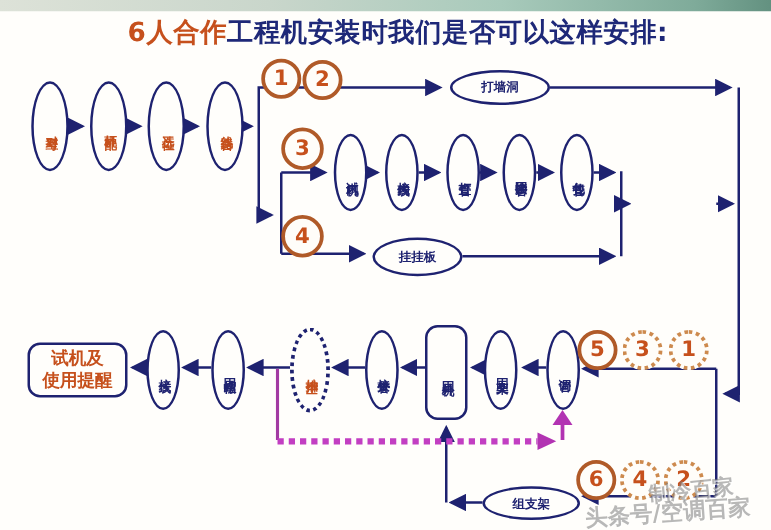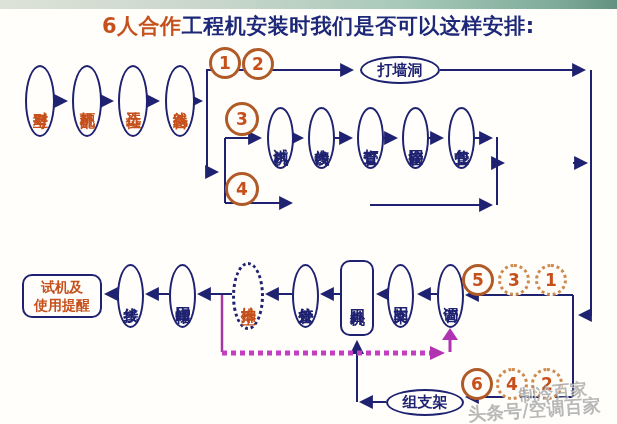--- a/index.html
+++ b/index.html
@@ -6,21 +6,21 @@
   .stage{position:relative;width:617px;height:424px;background:#fffefb;overflow:hidden;
          font-family:"DejaVu Sans","Liberation Sans",sans-serif;}
   .topbar{position:absolute;left:0;top:0;width:617px;height:9px;
           background:linear-gradient(90deg,#dde2d8 0%,#c9d6cb 35%,#a8cabb 65%,#7fab9a 90%,#639180 100%);}
   .title{position:absolute;left:54px;top:12px;font-size:21px;font-weight:bold;white-space:nowrap;letter-spacing:.5px;}
   .t-orange{color:#c6501c;margin-left:48px;}
   .t-navy{color:#1e2878;margin-top:13px;}
   svg.lines{position:absolute;left:0;top:0;z-index:1;}
   .node{position:absolute;z-index:2;display:flex;align-items:center;justify-content:center;
         background:#fffefb;border:2.5px solid #1e2270;box-sizing:border-box;
-        font-weight:bold;font-size:15px;text-align:center;}
+        font-weight:bold;font-size:10px;text-align:center;}
   .ell{border-radius:50%;}
   .rect{border-radius:10px;}
   .vtext{writing-mode:vertical-rl;text-orientation:upright;letter-spacing:1px;line-height:1;}
   .navy{color:#1e2270;}
   .orange{color:#c6501c;}
   .dotted{border-style:dotted;border-width:3px;}
   .num{position:absolute;z-index:3;display:flex;align-items:center;justify-content:center;
        border-radius:50%;background:#fffdf9;box-sizing:border-box;
        font-weight:bold;font-size:17px;color:#c6501c;}
   .num.solid{border:3px solid #b05a28;}
@@ -93,20 +93,21 @@
   <div class="node ell vtext orange" style="left:165px;top:65px;width:30px;height:72px;">线路合</div>
 
   <div class="node ell navy" style="left:360px;top:56px;width:80px;height:28px;">打墙洞</div>
 
   <div class="node ell vtext navy" style="left:267px;top:107px;width:27px;height:62px;">试内机</div>
   <div class="node ell vtext navy" style="left:308px;top:107px;width:27px;height:62px;">接内线</div>
   <div class="node ell vtext navy" style="left:357px;top:107px;width:27px;height:62px;">打直管</div>
   <div class="node ell vtext navy" style="left:402px;top:107px;width:27px;height:62px;">接固管</div>
   <div class="node ell vtext navy" style="left:448px;top:107px;width:27px;height:62px;">包扎管</div>
 
+  <div class="node ell navy" style="left:298px;top:190px;width:72px;height:31px;">挂挂板</div>
 
 
   <div class="node ell vtext navy" style="left:437px;top:264px;width:27px;height:64px;">调管</div>
   <div class="node ell vtext navy" style="left:387px;top:264px;width:27px;height:64px;">固支架</div>
   <div class="node rect vtext navy" style="left:340px;top:260px;width:34px;height:76px;">固外机</div>
   <div class="node ell vtext navy" style="left:292px;top:264px;width:27px;height:64px;">接外管</div>
   <div class="node ell vtext orange dotted" style="left:232px;top:262px;width:32px;height:68px;">抽排空</div>
   <div class="node ell vtext navy" style="left:169px;top:264px;width:27px;height:64px;">固螺帽</div>
   <div class="node ell vtext navy" style="left:117px;top:264px;width:27px;height:64px;">接线</div>
   <div class="node ell navy" style="left:386px;top:389px;width:78px;height:27px;">组支架</div>

